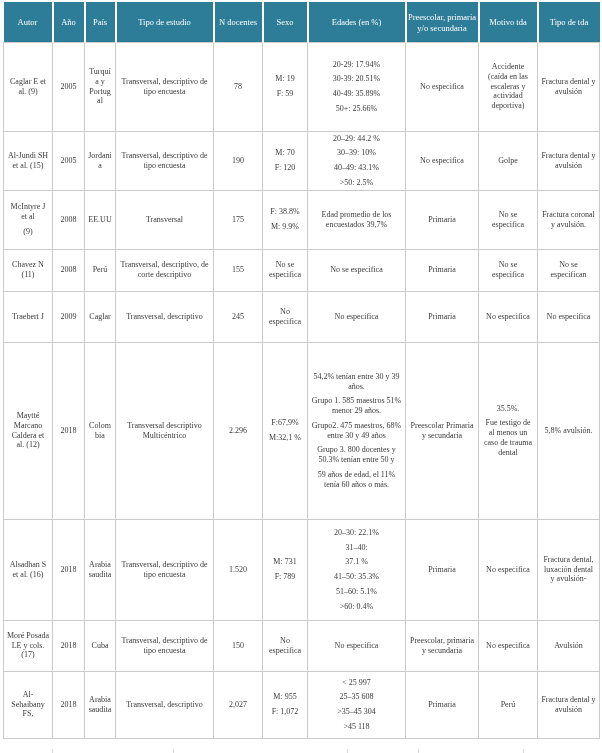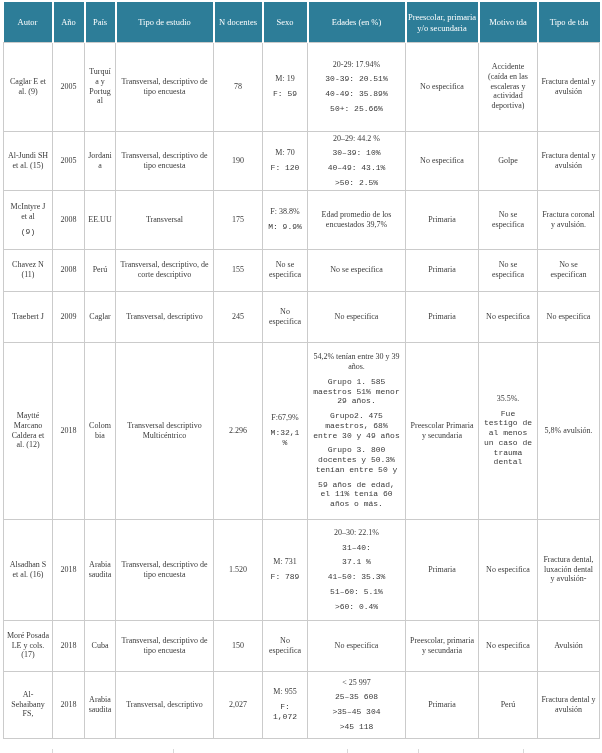--- a/index.html
+++ b/index.html
@@ -27,21 +27,21 @@
     text-align:center;vertical-align:middle;padding:2px 1px;
     border-left:2px solid #fff;
   }
   th:first-child{border-left:none;}
   td{
     border:1px solid var(--grid);
     font-size:8px;color:var(--body-text);line-height:1.22;
     text-align:center;vertical-align:middle;padding:2px 3px;
     word-wrap:break-word;
   }
-  td .p + .p{margin-top:5px;font-family:Liberation Mono, monospace;}
+  td .p + .p{margin-top:5px;}
   tbody tr:nth-child(1){height:89px;}
   tbody tr:nth-child(2){height:58px;}
   tbody tr:nth-child(3){height:59px;}
   tbody tr:nth-child(4){height:42px;margin-top:45px;}
   tbody tr:nth-child(5){height:51px;}
   tbody tr:nth-child(6){height:177px;}
   tbody tr:nth-child(7){height:101px;}
   tbody tr:nth-child(8){height:51px;}
   tbody tr:nth-child(9){height:67px;}
   .ticks{position:absolute;left:0;bottom:0;width:602px;height:7px;}

